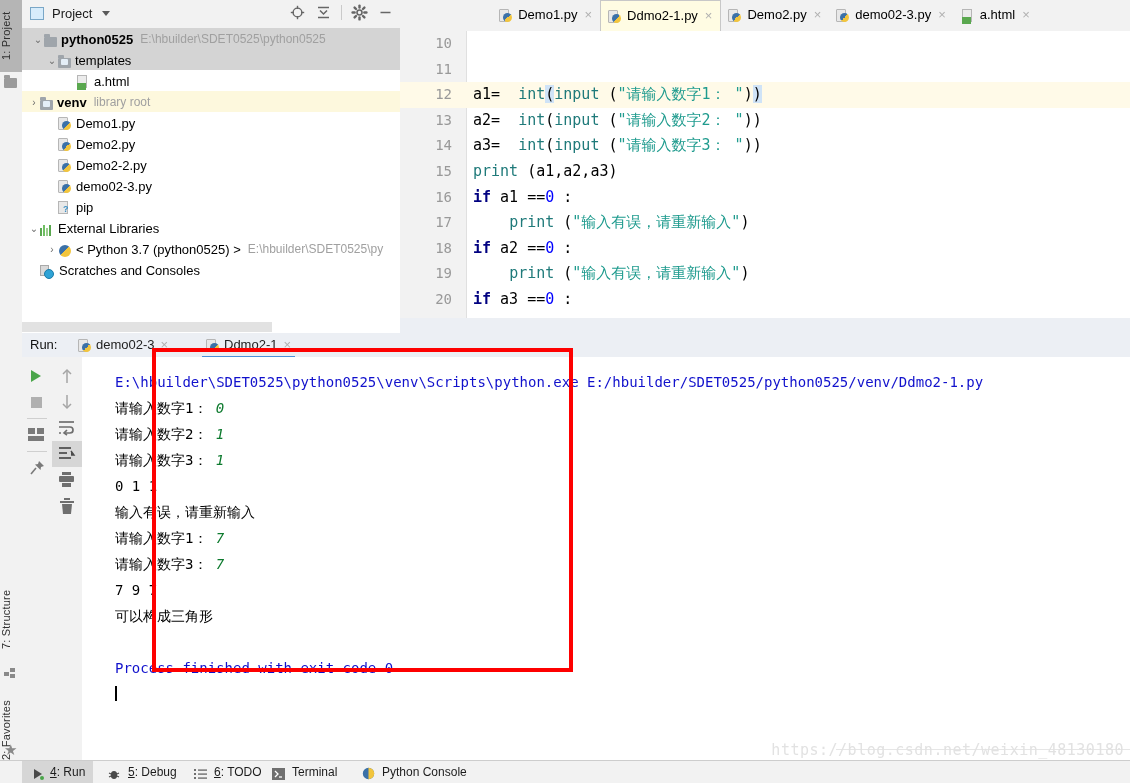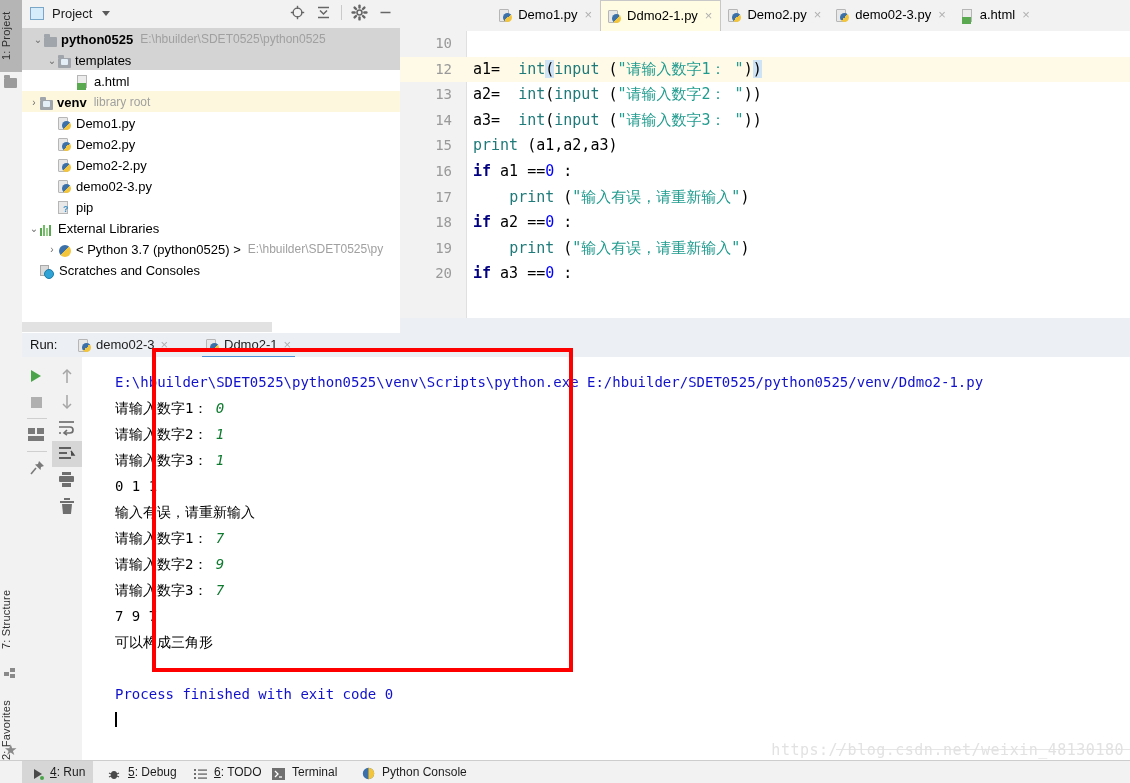--- a/index.html
+++ b/index.html
@@ -225,20 +225,21 @@
       <div class="proj-hthumb"></div>
     </div>
   </div>
 
   <div class="editor">
     <div class="tabsbar" id="tabsbar"><div class="etab"><span class="ico i-py"></span><span>Demo1.py</span><span class="x">×</span></div><div class="etab active"><span class="ico i-py"></span><span>Ddmo2-1.py</span><span class="x">×</span></div><div class="etab"><span class="ico i-py"></span><span>Demo2.py</span><span class="x">×</span></div><div class="etab"><span class="ico i-py"></span><span>demo02-3.py</span><span class="x">×</span></div><div class="etab"><span class="ico i-html"></span><span>a.html</span><span class="x">×</span></div></div>
     <div class="codearea">
       <div class="gutter"></div>
       <div id="codelines">
           <div class="codeline"><span class="lnum">10</span><span class="ctext"></span></div>
+          <div class="codeline"><span class="lnum">11</span><span class="ctext"></span></div>
           <div class="codeline cur"><span class="lnum">12</span><span class="ctext"><span class="pl">a1=  </span><span class="bi">int</span><span class="brk">(</span><span class="bi">input </span><span class="pl">(</span><span class="str">"请输入数字1： "</span><span class="pl">)</span><span class="brk">)</span></span></div>
           <div class="codeline"><span class="lnum">13</span><span class="ctext"><span class="pl">a2=  </span><span class="bi">int</span><span class="pl">(</span><span class="bi">input </span><span class="pl">(</span><span class="str">"请输入数字2： "</span><span class="pl">))</span></span></div>
           <div class="codeline"><span class="lnum">14</span><span class="ctext"><span class="pl">a3=  </span><span class="bi">int</span><span class="pl">(</span><span class="bi">input </span><span class="pl">(</span><span class="str">"请输入数字3： "</span><span class="pl">))</span></span></div>
           <div class="codeline"><span class="lnum">15</span><span class="ctext"><span class="bi">print </span><span class="pl">(a1,a2,a3)</span></span></div>
           <div class="codeline"><span class="lnum">16</span><span class="ctext"><span class="kw">if</span><span class="pl"> a1 ==</span><span class="num">0</span><span class="pl"> :</span></span></div>
           <div class="codeline"><span class="lnum">17</span><span class="ctext"><span class="pl">    </span><span class="bi">print </span><span class="pl">(</span><span class="str">"输入有误，请重新输入"</span><span class="pl">)</span></span></div>
           <div class="codeline"><span class="lnum">18</span><span class="ctext"><span class="kw">if</span><span class="pl"> a2 ==</span><span class="num">0</span><span class="pl"> :</span></span></div>
           <div class="codeline"><span class="lnum">19</span><span class="ctext"><span class="pl">    </span><span class="bi">print </span><span class="pl">(</span><span class="str">"输入有误，请重新输入"</span><span class="pl">)</span></span></div>
           <div class="codeline"><span class="lnum">20</span><span class="ctext"><span class="kw">if</span><span class="pl"> a3 ==</span><span class="num">0</span><span class="pl"> :</span></span></div>
         </div>
@@ -328,21 +329,20 @@
         </div>
       </div>
       <div class="console" id="console">
           <div class="cline"><span class="c-blue">E:\hbuilder\SDET0525\python0525\venv\Scripts\python.exe E:/hbuilder/SDET0525/python0525/venv/Ddmo2-1.py</span></div>
           <div class="cline"><span class="c-black">请输入数字1： </span><span class="c-green">0</span></div>
           <div class="cline"><span class="c-black">请输入数字2： </span><span class="c-green">1</span></div>
           <div class="cline"><span class="c-black">请输入数字3： </span><span class="c-green">1</span></div>
           <div class="cline"><span class="c-black">0 1 1</span></div>
           <div class="cline"><span class="c-black">输入有误，请重新输入</span></div>
           <div class="cline"><span class="c-black">请输入数字1： </span><span class="c-green">7</span></div>
-          <div class="cline"><span class="c-black">请输入数字2： </span><span class="c-green">9</span></div>
           <div class="cline"><span class="c-black">请输入数字3： </span><span class="c-green">7</span></div>
           <div class="cline"><span class="c-black">7 9 7</span></div>
           <div class="cline"><span class="c-black">可以构成三角形</span></div>
           <div class="cline"></div>
           <div class="cline"><span class="c-blue">Process finished with exit code 0</span></div>
           <div class="cline"><span class="caret"></span></div>
         </div>
     </div>
   </div>
 

